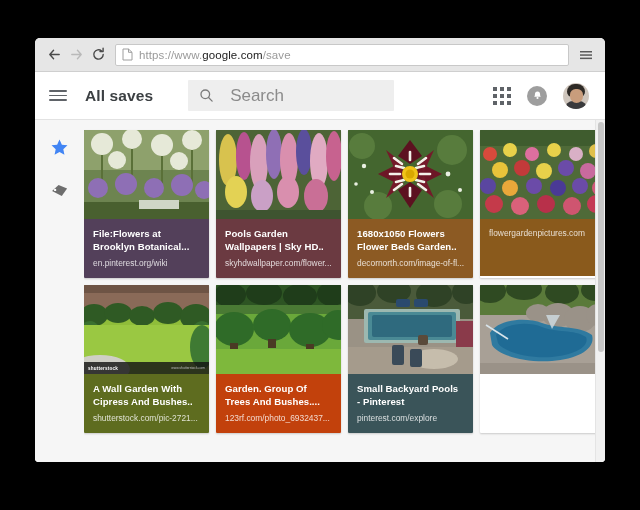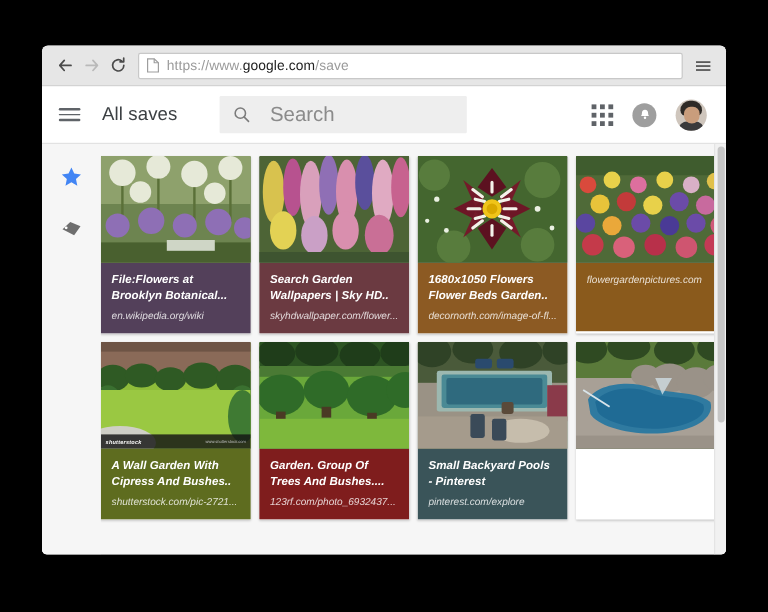--- a/index.html
+++ b/index.html
@@ -90,21 +90,21 @@
     gap: 3px;
     flex: 0 0 auto;
     margin-right: 14px;
   }
   .hamburger span {
     display: block; height: 1.6px; width: 18px; background: #5f6368; border-radius: 1px;
   }
   .app-title {
     font-size: 15.5px;
     color: #3c4043;
-    font-weight: 400;
+    font-weight: 700;
     white-space: nowrap;
     letter-spacing: 0.1px;
   }
   .search-box {
     width: 206px;
     height: 31px;
     margin-left: 35px;
     background: #eeeeee;
     border-radius: 1px;
     display: flex;
@@ -193,21 +193,20 @@
   }
 
   
   .card {
     width: 125px;
     background: #ffffff;
     overflow: hidden;
     position: relative;
     border-radius: 1px;
     box-shadow: 0 1px 2px rgba(0,0,0,0.18);
-    font-style: italic;
   }
   .thumb {
     width: 125px;
     height: 89px;
     position: relative;
     overflow: hidden;
     background: #4a5a3a;
   }
   .meta {
     padding: 9px 9px 9px 9px;
@@ -392,21 +391,21 @@
                   <circle cx="70" cy="58" r="10"></circle>
                     <circle cx="98" cy="55" r="11"></circle>
                   <circle cx="120" cy="60" r="9"></circle>
                 </g>
                 <rect y="72" width="125" height="17" fill="#49602f"></rect>
                 <rect x="55" y="70" width="40" height="9" fill="#cfd6c6"></rect>
               </svg>
             </div>
             <div class="meta" style="background:#53405a;">
               <div class="title">File:Flowers at Brooklyn Botanical...</div>
-              <div class="url">en.wikipedia.org/wiki</div>
+              <div class="url">en.pinterest.org/wiki</div>
             </div>
           </div>
 
           <div class="card">
             <div class="thumb">
               <svg width="125" height="89" viewBox="0 0 125 89" style="position:absolute;left:0;top:0;">
                 <rect width="125" height="89" fill="#4d6436"></rect>
                 <g>
                   <ellipse cx="12" cy="30" rx="9" ry="26" fill="#d8c24e"></ellipse>
                   <ellipse cx="28" cy="26" rx="8" ry="24" fill="#b7528f"></ellipse>
@@ -420,21 +419,21 @@
                 <g>
                   <ellipse cx="20" cy="62" rx="11" ry="16" fill="#e3d254"></ellipse>
                   <ellipse cx="46" cy="66" rx="11" ry="16" fill="#caa0c6"></ellipse>
                   <ellipse cx="72" cy="62" rx="11" ry="16" fill="#d98fae"></ellipse>
                   <ellipse cx="100" cy="66" rx="12" ry="17" fill="#c96f96"></ellipse>
                 </g>
                 <rect y="80" width="125" height="9" fill="#3e5430"></rect>
               </svg>
             </div>
             <div class="meta" style="background:#6b3a41;">
-              <div class="title">Search Garden Wallpapers | Sky HD..</div>
+              <div class="title">Pools Garden Wallpapers | Sky HD..</div>
               <div class="url">skyhdwallpaper.com/flower...</div>
             </div>
           </div>
 
           <div class="card">
             <div class="thumb">
               <svg width="125" height="89" viewBox="0 0 125 89" style="position:absolute;left:0;top:0;">
                 <rect width="125" height="89" fill="#44662f"></rect>
                 <g fill="#5c8040" opacity="0.85">
                   <circle cx="14" cy="16" r="13"></circle>
@@ -568,21 +567,21 @@
                   <ellipse cx="122" cy="40" rx="16" ry="15"></ellipse>
                 </g>
                 <g fill="#4a3a24">
                   <rect x="14" y="58" width="8" height="9"></rect>
                   <rect x="52" y="54" width="8" height="9"></rect>
                   <rect x="90" y="59" width="8" height="9"></rect>
                 </g>
                 <rect y="64" width="125" height="25" fill="#7eb83c"></rect>
               </svg>
             </div>
-            <div class="meta" style="background:#7f1d1d;">
+            <div class="meta" style="background:#c2410c;">
               <div class="title">Garden. Group Of Trees And Bushes....</div>
               <div class="url">123rf.com/photo_6932437...</div>
             </div>
           </div>
 
           <div class="card">
             <div class="thumb">
               <svg width="125" height="89" viewBox="0 0 125 89" style="position:absolute;left:0;top:0;">
                 <rect width="125" height="89" fill="#9a9285"></rect>
                 <rect width="125" height="34" fill="#4a5a3a"></rect>

